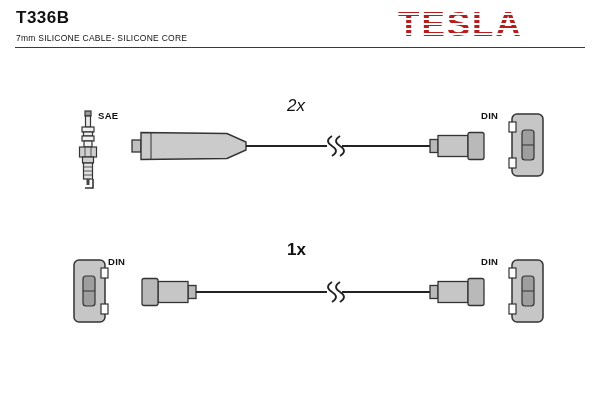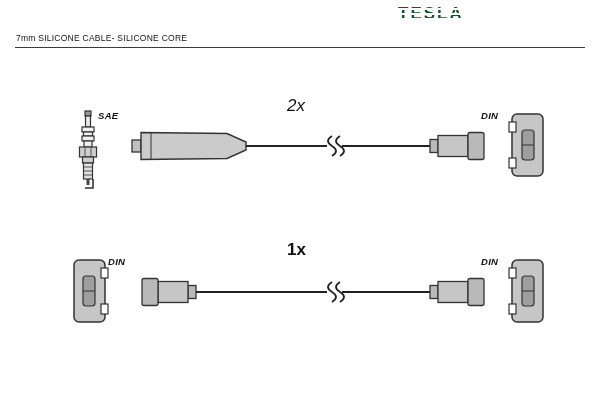--- a/index.html
+++ b/index.html
@@ -9,44 +9,45 @@
     background:#fff;
     overflow:hidden;
     font-family:"Liberation Sans", sans-serif;
     color:#111;
   }
   .lbl{position:absolute;white-space:nowrap;color:#111;}
   .part-number{left:16px;top:8px;font-size:17px;font-weight:bold;letter-spacing:.5px;}
   .subtitle{left:16px;top:33px;font-size:8.5px;letter-spacing:.25px;}
   .brand{
     position:absolute;left:398px;top:5px;
-    font-size:17px;font-weight:bold;letter-spacing:2px;
-    color:#14532d;line-height:1.1;
+    font-size:35px;font-weight:bold;letter-spacing:2px;
+    color:#b91c1c;line-height:1.1;
   }
   
   .brand::after{
     content:"";position:absolute;inset:0;
     background:repeating-linear-gradient(to bottom, transparent 0 3px, #fff 3px 5px);
   }
   .header-divider{position:absolute;left:15px;top:47px;width:570px;height:1px;background:#3a3a3a;}
   .qty{font-size:17px;}
-  .std{font-size:9.5px;font-weight:bold;letter-spacing:.3px;font-style:italic;}
+  .std{font-size:9.5px;font-weight:bold;letter-spacing:.3px;}
   .q-top{left:287px;top:96px;font-style:italic;}
   .q-bottom{left:287px;top:240px;font-weight:bold;}
   .sae-top{left:98px;top:110px;}
   .din-top-right{left:481px;top:110px;}
   .din-bottom-left{left:108px;top:256px;}
   .din-bottom-right{left:481px;top:256px;}
   svg.diagram{position:absolute;left:0;top:0;width:600px;height:400px;}
 </style>
 </head>
 <body>
 
 <div id="page">
 
+  <div class="lbl part-number">T336B</div>
   <div class="lbl subtitle">7mm SILICONE CABLE- SILICONE CORE</div>
   <div class="brand">TESLA</div>
   <div class="header-divider"></div>
 
   <svg class="diagram" viewBox="0 0 600 400">
     <defs>
 
       <g id="din-block">
         <rect x="3" y="1" width="31" height="62" rx="5" fill="#c6c6c6" stroke="#333" stroke-width="1.5"></rect>
         <rect x="0" y="9" width="7" height="10" fill="#ffffff" stroke="#333" stroke-width="1.2"></rect>

